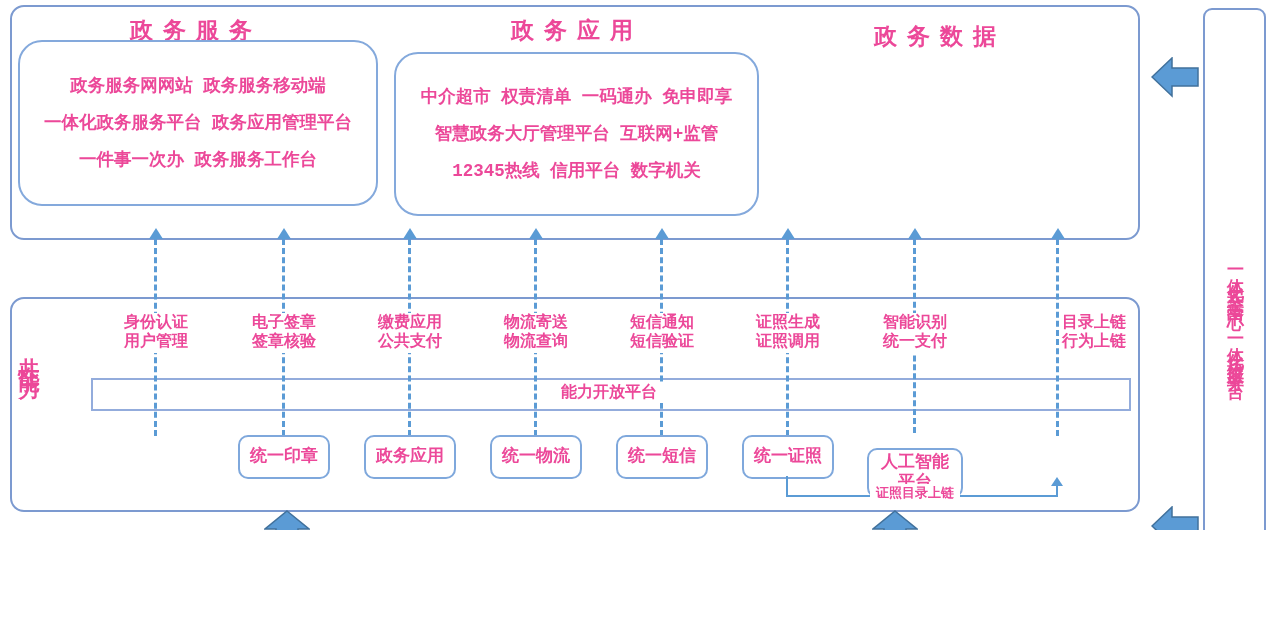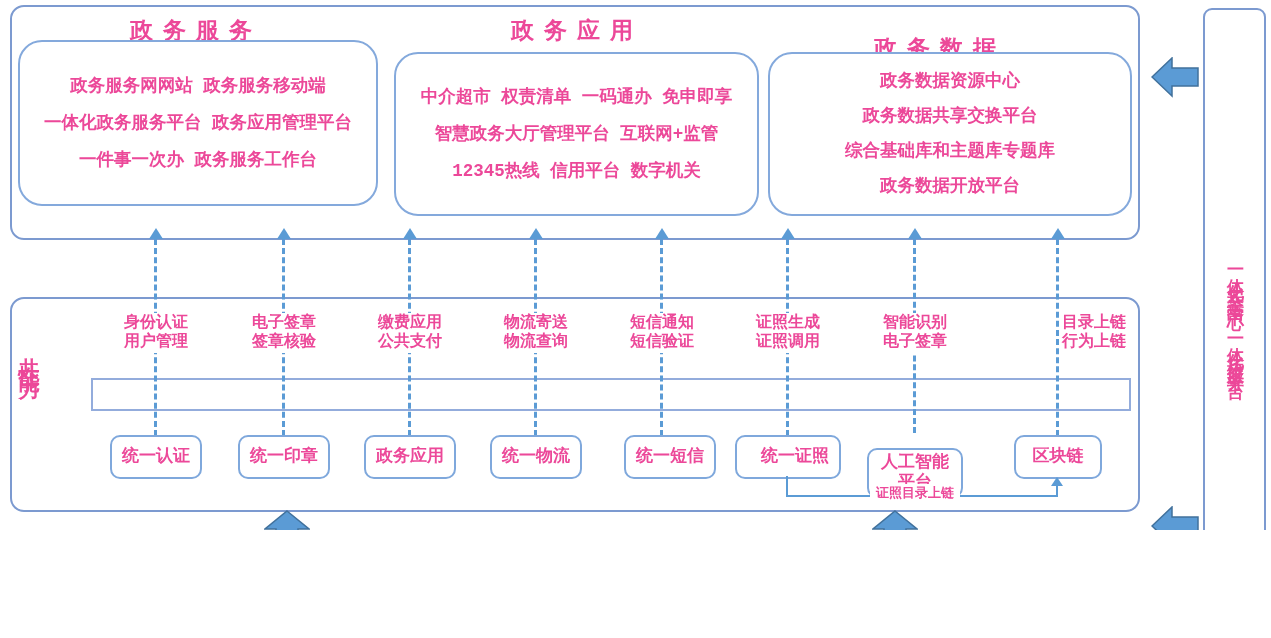--- a/index.html
+++ b/index.html
@@ -75,32 +75,28 @@
 </style>
 </head>
 <body>
 
 <div class="canvas">
 
   <div class="abs panel" style="left:10px; top:5px; width:1126px; height:231px;"></div>
 
   <div class="abs section-title" style="left:196px; top:15px;">政务服务</div>
   <div class="abs section-title" style="left:577px; top:15px;">政务应用</div>
-  <div class="abs section-title" style="left:940px; top:21px;margin-top:12px;">政务数据</div>
+  <div class="abs section-title" style="left:940px; top:21px;">政务数据</div>
 
   <div class="abs inner-box" style="left:18px; top:40px; width:356px; height:162px; font-size:17.5px; line-height:37px; white-space:pre-line;">政务服务网网站 政务服务移动端
 一体化政务服务平台 政务应用管理平台
 一件事一次办 政务服务工作台</div>
   <div class="abs inner-box" style="left:394px; top:52px; width:361px; height:160px; font-size:17.5px; line-height:37px; white-space:pre-line;">中介超市 权责清单 一码通办 免申即享
 智慧政务大厅管理平台 互联网+监管
 12345热线 信用平台 数字机关</div>
-  <div class="abs inner-box" style="left:768px; top:52px; width:360px; height:160px; font-size:17.5px; line-height:35px; white-space:pre-line;">政务数据资源中心
-政务数据共享交换平台
-综合基础库和主题库专题库
-政务数据开放平台</div>
 
   <div class="abs panel" style="left:10px; top:297px; width:1126px; height:211px;"></div>
 
   <div class="abs v-text" style="left:13px; top:341px; font-size:21px; letter-spacing:7px;">共性能力</div>
 
   <div class="abs open-bar" style="left:91px; top:378px; width:1036px; height:29px;"></div>
 
   <div class="abs dash-head" style="left:149px; top:228px;"></div>
   <div class="abs dash" style="left:154px; top:239px; height:197px;"></div>
   <div class="abs dash-head" style="left:277px; top:228px;"></div>
@@ -111,47 +107,48 @@
   <div class="abs dash" style="left:534px; top:239px; height:197px;"></div>
   <div class="abs dash-head" style="left:655px; top:228px;"></div>
   <div class="abs dash" style="left:660px; top:239px; height:197px;"></div>
   <div class="abs dash-head" style="left:781px; top:228px;"></div>
   <div class="abs dash" style="left:786px; top:239px; height:197px;"></div>
   <div class="abs dash-head" style="left:908px; top:228px;"></div>
   <div class="abs dash" style="left:913px; top:239px; height:194px;"></div>
   <div class="abs dash-head" style="left:1051px; top:228px;"></div>
   <div class="abs dash" style="left:1056px; top:239px; height:197px;"></div>
 
+  <div class="abs open-bar-text" style="left:91px; top:378px; width:1036px; height:29px;">
+    <span>能力开放平台</span>
+  </div>
 
   <div class="abs cap-label" style="left:156px; top:313px;">身份认证
 用户管理</div>
   <div class="abs cap-label" style="left:284px; top:313px;">电子签章
 签章核验</div>
   <div class="abs cap-label" style="left:410px; top:313px;">缴费应用
 公共支付</div>
   <div class="abs cap-label" style="left:536px; top:313px;">物流寄送
 物流查询</div>
   <div class="abs cap-label" style="left:662px; top:313px;">短信通知
 短信验证</div>
   <div class="abs cap-label" style="left:788px; top:313px;">证照生成
 证照调用</div>
   <div class="abs cap-label" style="left:915px; top:313px;">智能识别
-电子签章</div>
+统一支付</div>
   <div class="abs cap-label" style="left:1058px; top:313px;margin-left:36px;">目录上链
 行为上链</div>
 
-  <div class="abs ubox" style="left:156px; top:435px; width:88px; height:40px;">统一认证</div>
   <div class="abs ubox" style="left:284px; top:435px; width:88px; height:40px;">统一印章</div>
   <div class="abs ubox" style="left:410px; top:435px; width:88px; height:40px;">政务应用</div>
   <div class="abs ubox" style="left:536px; top:435px; width:88px; height:40px;">统一物流</div>
-  <div class="abs ubox" style="left:662px; top:435px; width:88px; height:40px;margin-left:8px;">统一短信</div>
-  <div class="abs ubox" style="left:788px; top:435px; width:88px; height:40px;padding-left:14px;">统一证照</div>
+  <div class="abs ubox" style="left:662px; top:435px; width:88px; height:40px;">统一短信</div>
+  <div class="abs ubox" style="left:788px; top:435px; width:88px; height:40px;">统一证照</div>
   <div class="abs ubox" style="left:915px; top:448px; width:92px; height:46px; font-size:17px;">人工智能
 平台</div>
-  <div class="abs ubox" style="left:1058px; top:435px; width:84px; height:40px;">区块链</div>
 
   <div class="abs conn" style="left:786px; top:476px; height:20px; border-left:2px solid #5b9bd5;"></div>
   <div class="abs conn" style="left:786px; top:495px; width:272px; border-top:2px solid #5b9bd5;"></div>
   <div class="abs conn" style="left:1056px; top:485px; height:11px; border-left:2px solid #5b9bd5;"></div>
   <div class="abs conn-head" style="left:1051px; top:477px;"></div>
   <div class="abs conn-label" style="left:915px; top:484px;">证照目录上链</div>
 
   <svg class="abs" style="left:264px; top:510px;" width="46" height="43" viewBox="0 0 46 43">
     <polygon points="23,1 45,19 34,19 34,42 12,42 12,19 1,19" fill="#5b9bd5" stroke="#41719c" stroke-width="1.5"></polygon>
   </svg>

